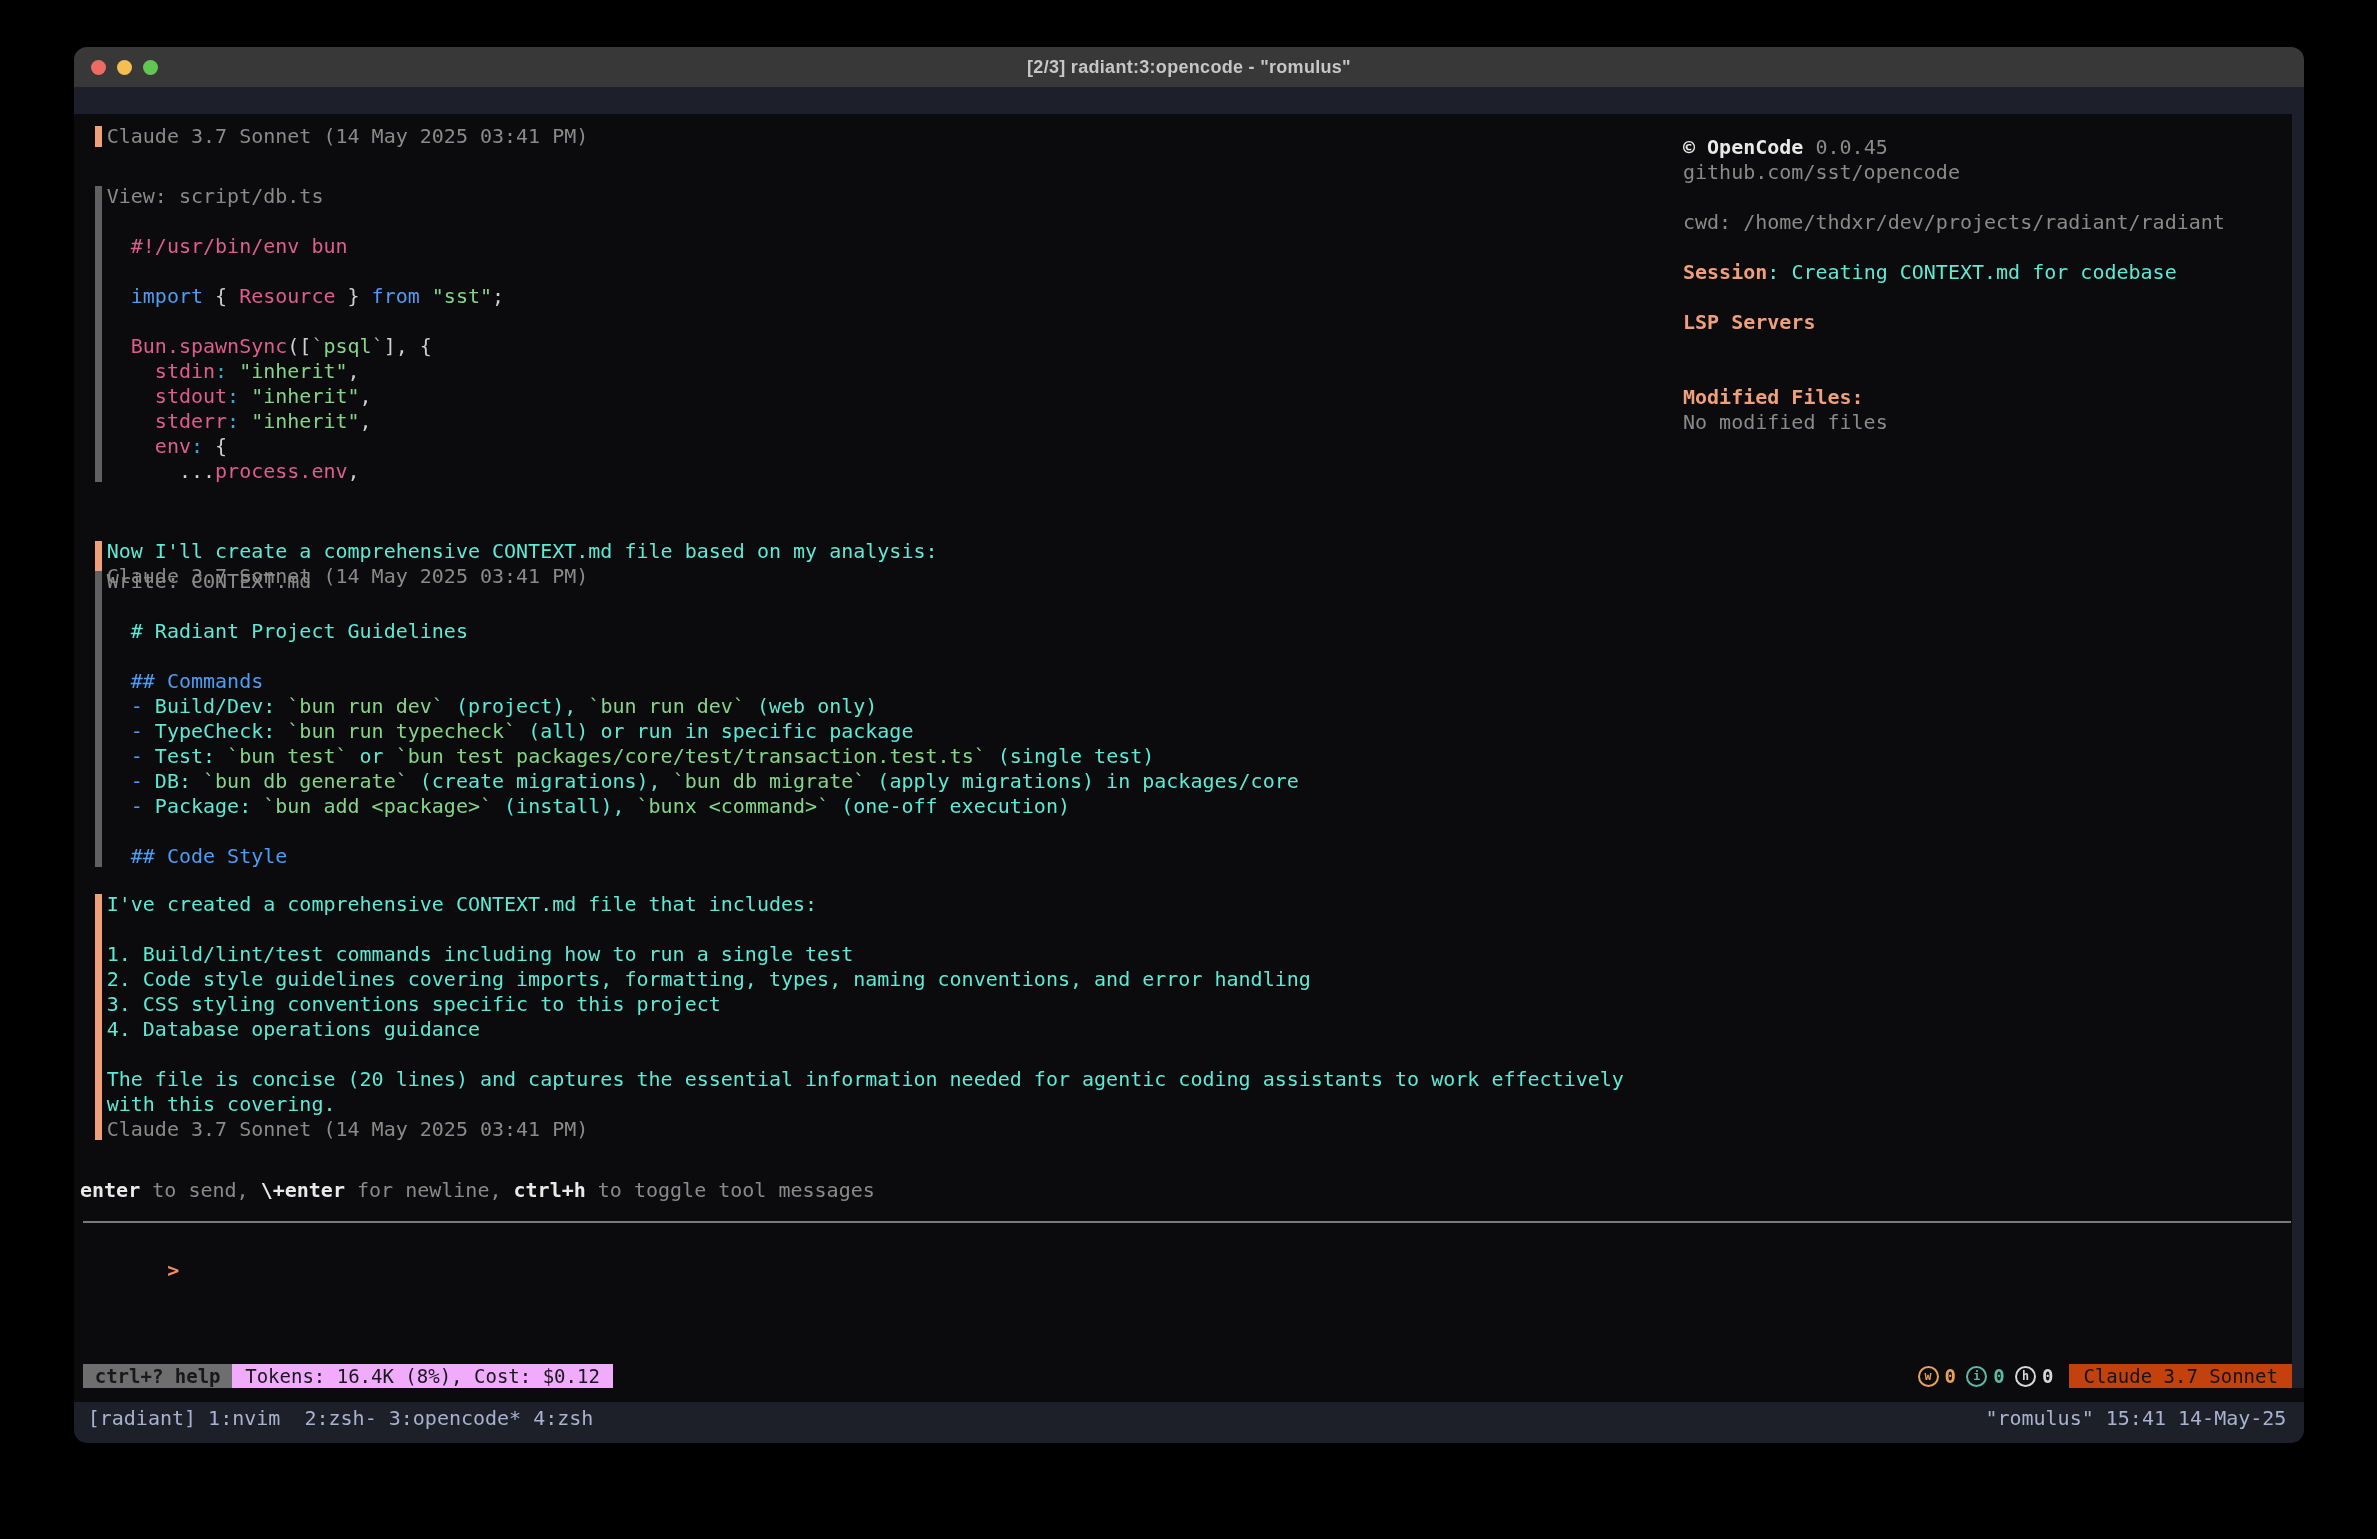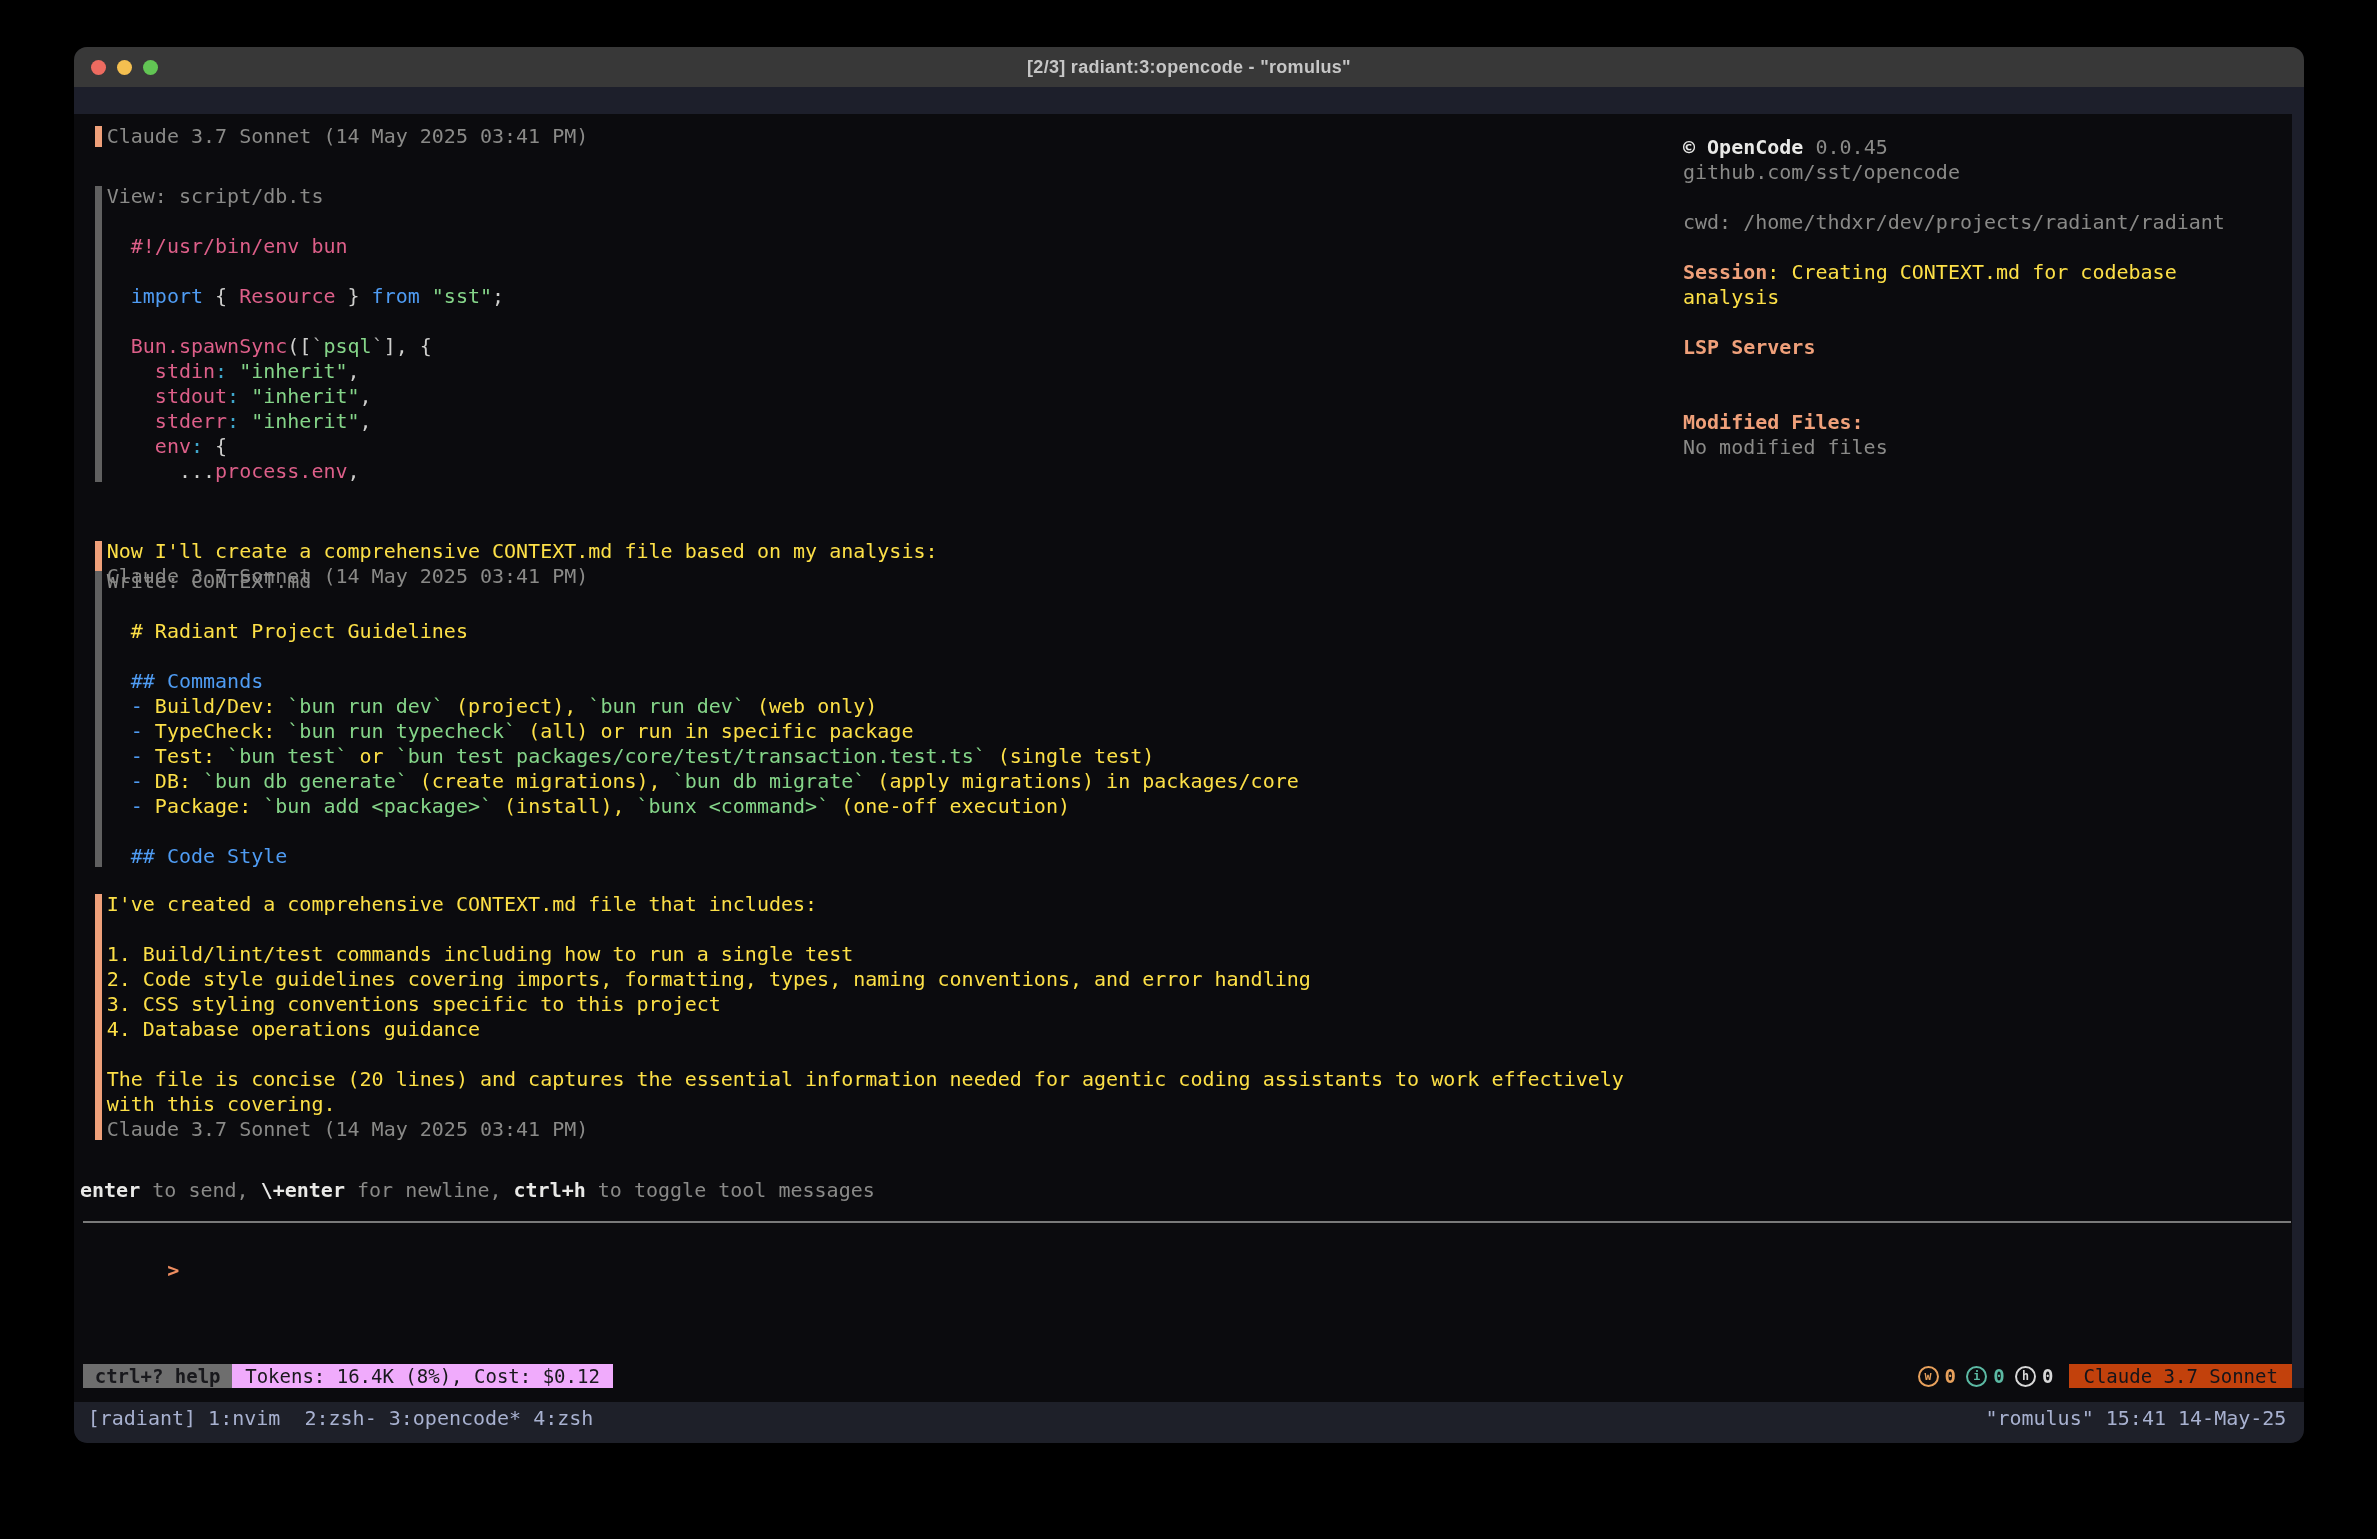--- a/index.html
+++ b/index.html
@@ -49,21 +49,21 @@
                  font-size:11.7px;font-weight:bold;}
   .counter .num{font-weight:bold;font-size:19px;}
   .badge{background:#c2410c;color:#14141a;line-height:24px;padding:0 14.4px;white-space:pre;}
 
   .tmuxbar{position:absolute;left:0;right:0;bottom:0;height:41px;background:#1e2029;
            border-radius:0 0 13px 13px;}
   .tmux-row{position:absolute;left:13.7px;right:17.6px;top:3.9px;height:25px;line-height:25px;
             font-size:20px;color:#a8b1d0;display:flex;justify-content:space-between;white-space:pre;}
 
   
-  .c-white{color:#fde047;}
+  .c-white{color:#5eead4;}
   .c-whiteb{color:#e9e9e7;font-weight:bold;}
   .c-gray{color:#8a8a88;}
   .c-pink{color:#dd5f89;}
   .c-blue{color:#4f9cf3;}
   .c-green{color:#85d589;}
   .c-teal{color:#3fa7cc;}
   .c-punct{color:#cfcfcd;}
   .c-tick{color:#aeaeac;}
   .c-orangeb{color:#efa07a;font-weight:bold;}
 </style>
@@ -149,21 +149,20 @@
         </div>
       </div>
 
     <div class="sidebar" id="sidebar">
         <div class="line"><span class="seg c-whiteb">© OpenCode</span><span class="seg c-gray"> 0.0.45</span></div>
         <div class="line"><span class="seg c-gray">github.com/sst/opencode</span></div>
         <div class="line"></div>
         <div class="line"><span class="seg c-gray">cwd: /home/thdxr/dev/projects/radiant/radiant</span></div>
         <div class="line"></div>
         <div class="line"><span class="seg c-orangeb">Session</span><span class="seg c-white">: Creating CONTEXT.md for codebase</span></div>
-        <div class="line"><span class="seg c-white">analysis</span></div>
         <div class="line"></div>
         <div class="line"><span class="seg c-orangeb">LSP Servers</span></div>
         <div class="line"></div>
         <div class="line"></div>
         <div class="line"><span class="seg c-orangeb">Modified Files:</span></div>
         <div class="line"><span class="seg c-gray">No modified files</span></div>
       </div>
 
     <div class="hintline line" id="hint"><span class="seg c-whiteb">enter</span><span class="seg c-gray"> to send, </span><span class="seg c-whiteb">\+enter</span><span class="seg c-gray"> for newline, </span><span class="seg c-whiteb">ctrl+h</span><span class="seg c-gray"> to toggle tool messages</span></div>
     <div class="divider"></div>

